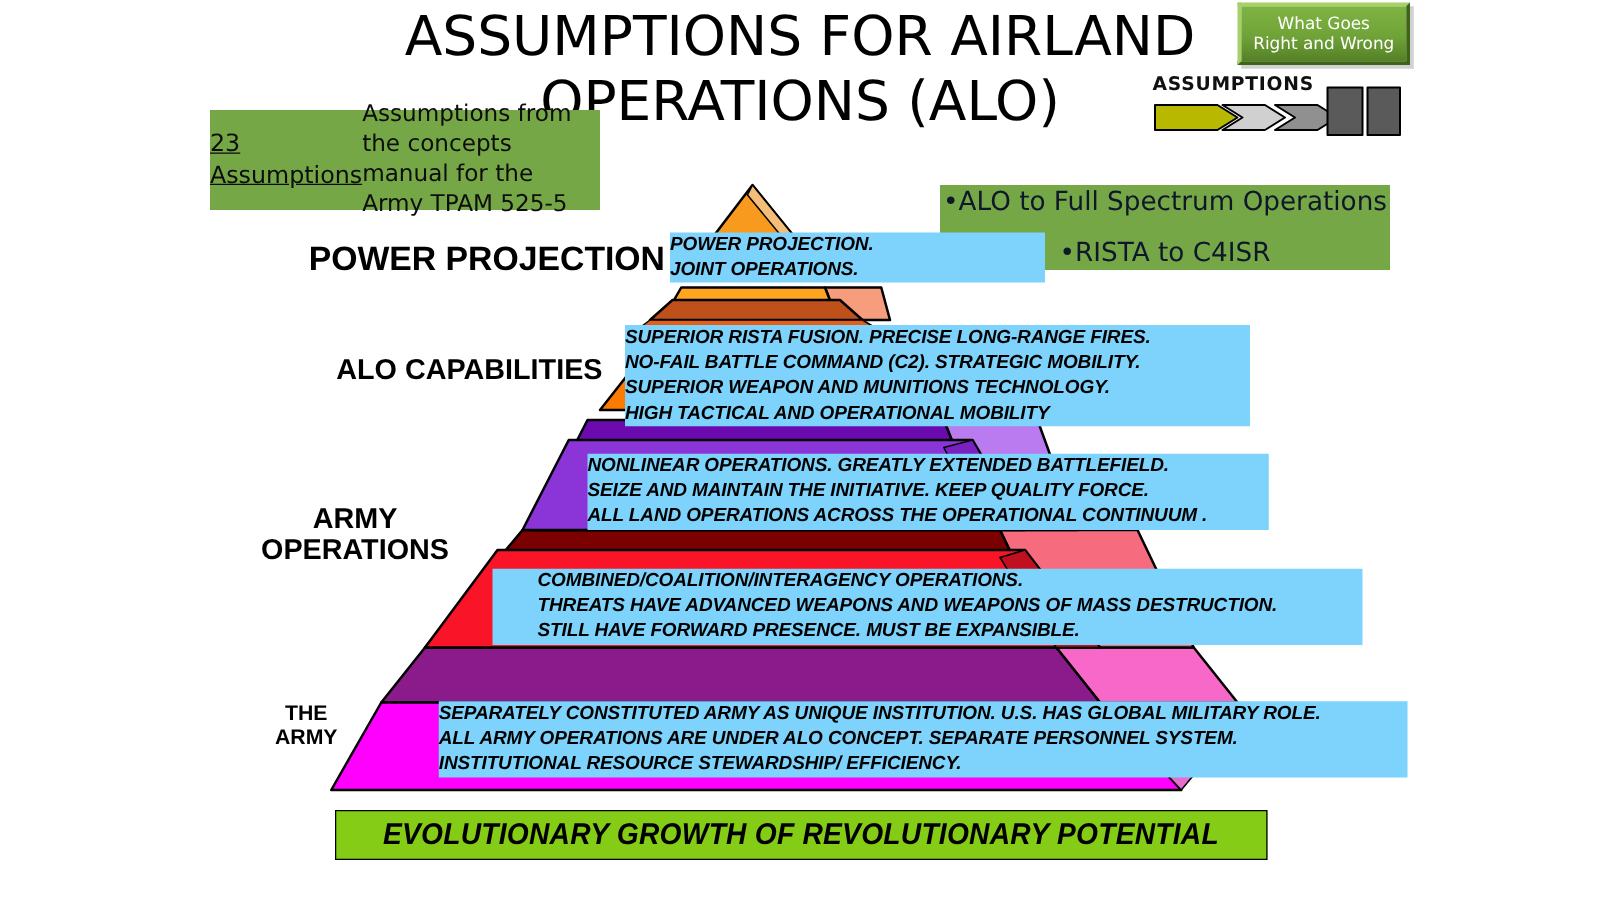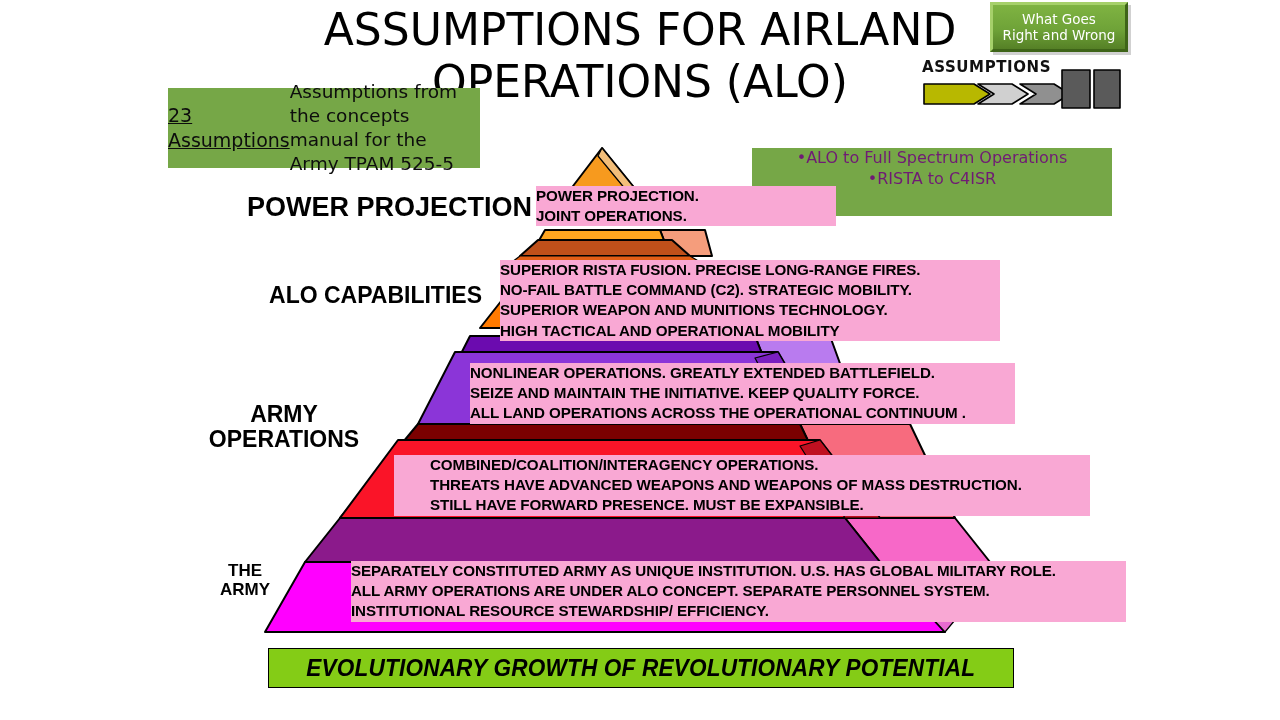--- a/index.html
+++ b/index.html
@@ -58,25 +58,25 @@
   #transitions-box {
     position: absolute;
     left: 752px;
     top: 148px;
     width: 360px;
     height: 68px;
     background: #76A747;
     display: flex;
     flex-direction: column;
     align-items: center;
-    justify-content: flex-start;
-    font-family: "DejaVu Sans", sans-serif;
-    font-size: 16px;
+    justify-content: space-between;
+    font-family: "DejaVu Sans", sans-serif;
+    font-size: 21px;
     line-height: 1.30;
-    color: #701a75;
+    color: #0f172a;
   }
 
   
   #what-goes-button {
     position: absolute;
     left: 990px;
     top: 2px;
     width: 132px;
     height: 44px;
     background: linear-gradient(#7FB342 0%, #6FA338 55%, #558026 100%);
@@ -136,28 +136,29 @@
     line-height: 1.10;
   }
   #label-power-projection { left: 210px; top: 193px; width: 322px; font-size: 27px; text-align: right; }
   #label-alo-capabilities { left: 172px; top: 283px; width: 310px; font-size: 23px; text-align: right; }
   #label-army-operations  { left: 150px; top: 402px; width: 268px; font-size: 23px; text-align: center; }
   #label-the-army         { left: 136px; top: 562px; width: 218px; font-size: 17px; text-align: center; }
 
   
   .tier-text {
     position: absolute;
-    background: #f9a8d4;
+    background: #7dd3fc;
     font-family: "Liberation Sans", sans-serif;
     font-size: 15.2px;
     font-weight: 700;
     line-height: 1.33;
     color: #000000;
     white-space: pre-line;
     letter-spacing: -0.1px;
+    font-style: italic;
   }
   #text-power-projection { left: 536px; top: 186px; width: 300px; font-size: 15.2px; }
   #text-alo-capabilities { left: 500px; top: 260px; width: 500px; }
   #text-army-ops-upper   { left: 470px; top: 363px; width: 545px; }
   #text-army-ops-lower   { left: 394px; top: 455px; width: 660px; padding-left: 36px; }
   #text-the-army         { left: 318px; top: 561px; width: 775px; margin-left: 33px; }
 
   
   #bottom-banner {
     position: absolute;

